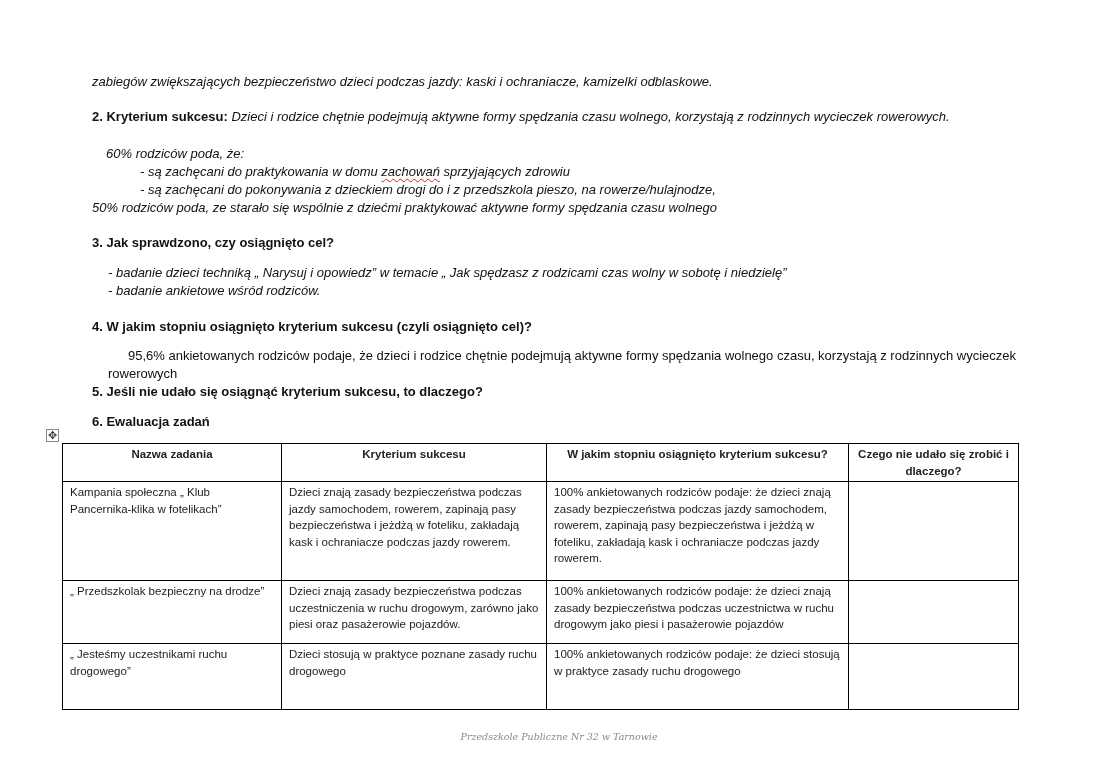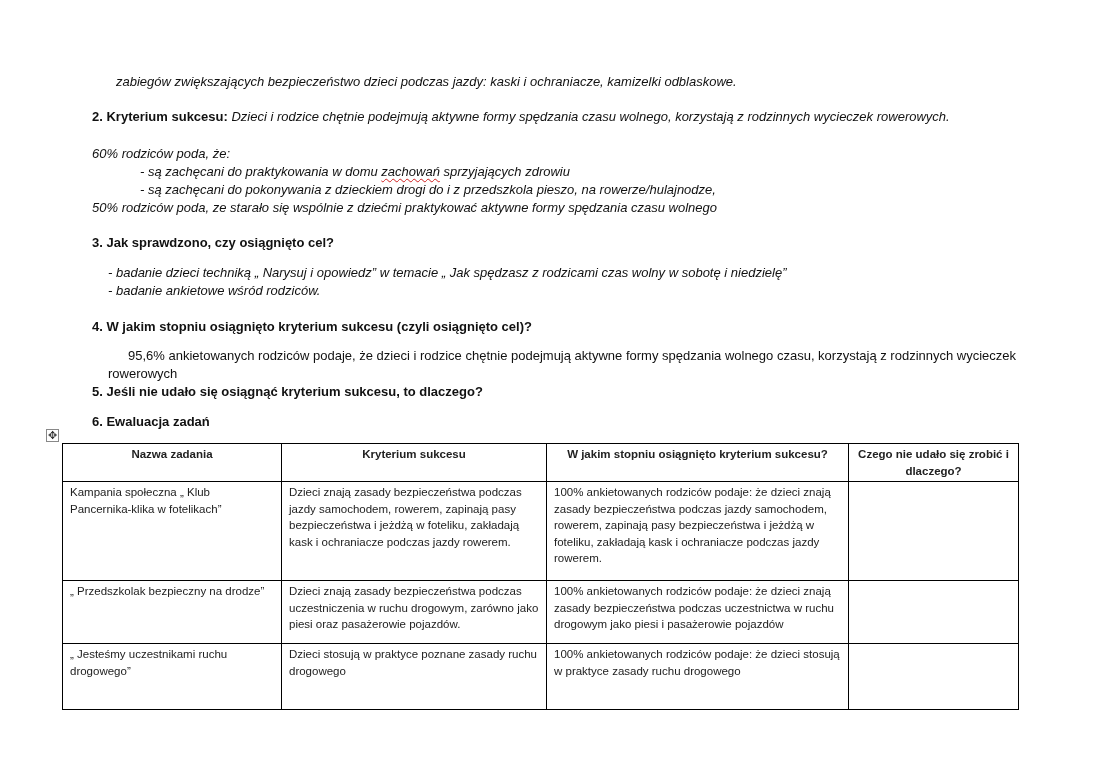--- a/index.html
+++ b/index.html
@@ -31,28 +31,28 @@
     .footer {
       position: absolute; left: 0; width: 1118px; top: 731px; text-align: center;
       font-family: "DejaVu Serif", serif; font-style: italic; font-size: 9.5px; color: #888;
     }
   </style>
 </head>
 <body>
 
 <div class="page">
 
-  <div class="line i" style="top:73px;margin-left:24px;">zabiegów zwiększających bezpieczeństwo dzieci podczas jazdy: kaski i ochraniacze, kamizelki odblaskowe.</div>
+  <div class="line i" style="top:73px;">zabiegów zwiększających bezpieczeństwo dzieci podczas jazdy: kaski i ochraniacze, kamizelki odblaskowe.</div>
 
   <div class="line" style="top:108px;">
     <span class="b">2. Kryterium sukcesu:</span>
     <span class="i">Dzieci i rodzice chętnie podejmują aktywne formy spędzania czasu wolnego, korzystają z rodzinnych wycieczek rowerowych.</span>
   </div>
 
-  <div class="line i" style="top:145px;">60% rodziców poda, że:</div>
+  <div class="line i" style="top:145px;margin-left:14px;">60% rodziców poda, że:</div>
   <div class="line i" style="top:181px; left:140px;">- są zachęcani do pokonywania z dzieckiem drogi do i z przedszkola pieszo, na rowerze/hulajnodze,</div>
   <div class="line i" style="top:163px; left:140px;">
     <span>- są zachęcani do praktykowania w domu </span><span class="squiggle">zachowań</span><span> sprzyjających zdrowiu</span>
   </div>
   <div class="line i" style="top:199px;">50% rodziców poda, ze starało się wspólnie z dziećmi praktykować aktywne formy spędzania czasu wolnego</div>
 
   <div class="line b" style="top:234px;">3. Jak sprawdzono, czy osiągnięto cel?</div>
   <div class="line i" style="top:264px; left:108px;">-  badanie dzieci techniką „ Narysuj i opowiedz” w temacie „ Jak spędzasz z rodzicami czas wolny w sobotę i niedzielę”</div>
   <div class="line i" style="top:282px; left:108px;">-  badanie ankietowe wśród rodziców.</div>
 
@@ -96,13 +96,14 @@
       </tr>
       <tr class="r3">
         <td>„ Jesteśmy uczestnikami ruchu drogowego”</td>
         <td>Dzieci stosują w praktyce poznane zasady ruchu drogowego</td>
         <td>100% ankietowanych rodziców podaje: że dzieci stosują w praktyce  zasady ruchu drogowego</td>
         <td></td>
       </tr>
     </tbody>
   </table>
 
+  <div class="footer">Przedszkole Publiczne Nr 32 w Tarnowie</div>
 </div>
 
 </body></html>

